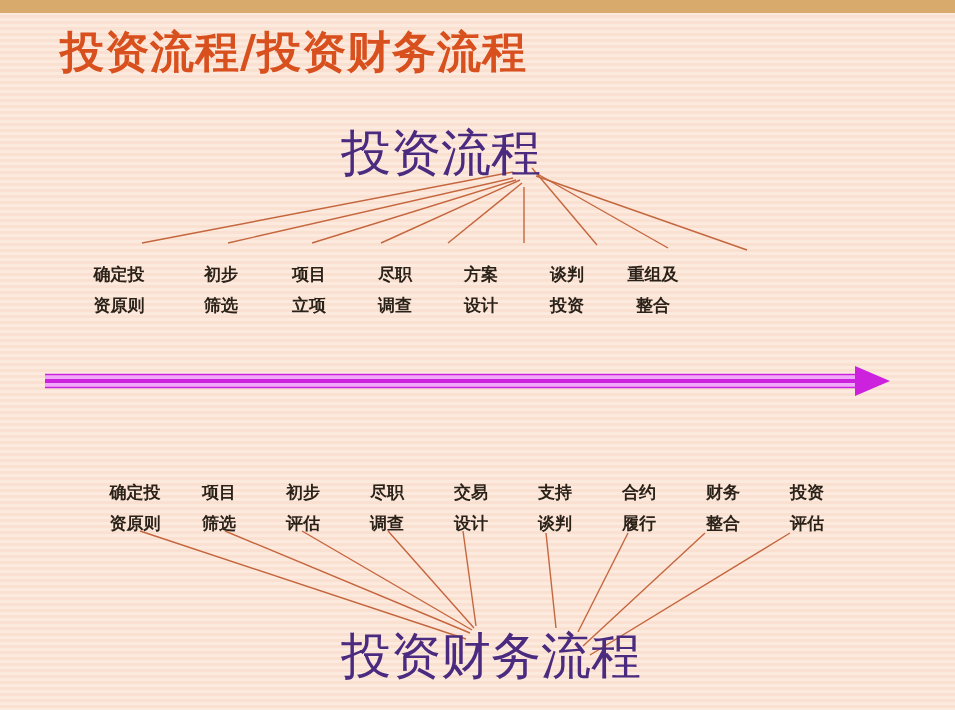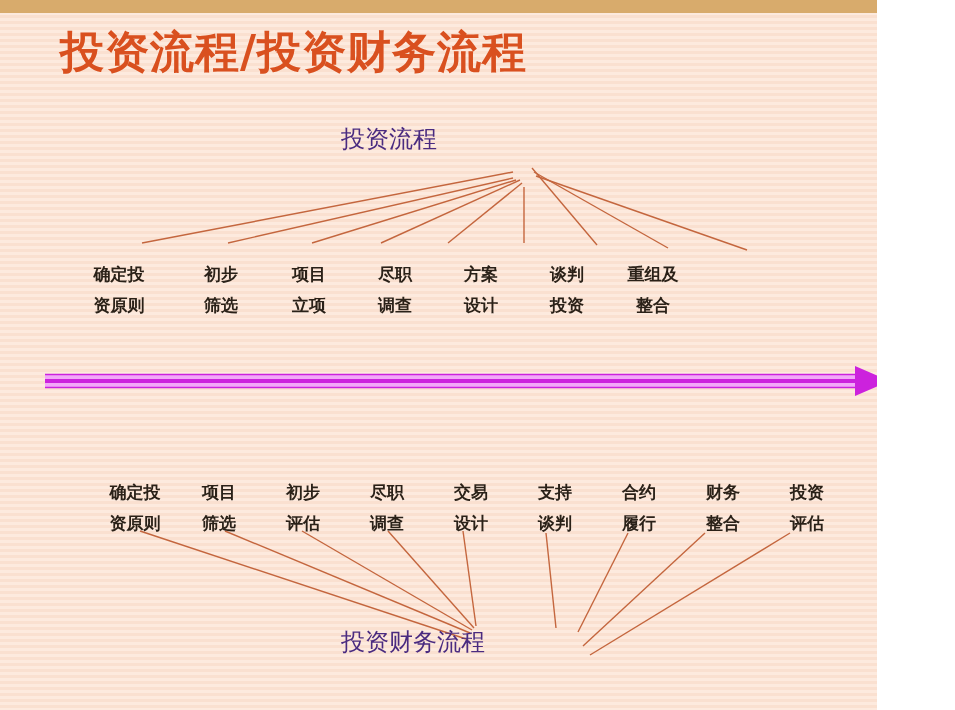--- a/index.html
+++ b/index.html
@@ -6,32 +6,31 @@
     margin: 0;
     padding: 0;
     background: #ffffff;
   }
   body {
     font-family: "DejaVu Serif", "Liberation Serif", serif;
   }
 
   #slide {
     position: relative;
-    width: 854px;
+    width: 955px;
     height: 710px;
     overflow: hidden;
     background: #fdeade;
     background-image: repeating-linear-gradient(
       to bottom,
       #fdeade 0px,
       #fdeade 3px,
       #fae0d0 3px,
       #fae0d0 6px
     );
-    padding-left: 23px;
   }
 
   
   #top-band {
     position: absolute;
     left: 0;
     top: 0;
     width: 955px;
     height: 13px;
     background: #d8ab6c;
@@ -56,21 +55,21 @@
     font-weight: bold;
     color: #d9501f;
     letter-spacing: 1px;
     white-space: nowrap;
     line-height: 1.1;
   }
 
   
   .section-heading {
     position: absolute;
-    font-size: 24px;
+    font-size: 50px;
     color: #4a2b80;
     white-space: nowrap;
     line-height: 1.05;
   }
   #heading-top {
     left: 341px;
     top: 127px;
   }
   #heading-bottom {
     left: 341px;

